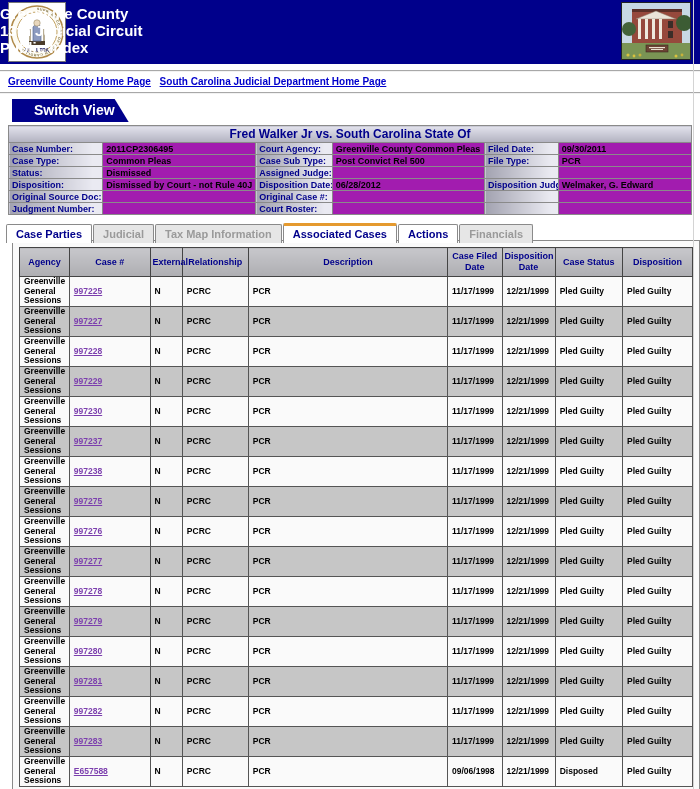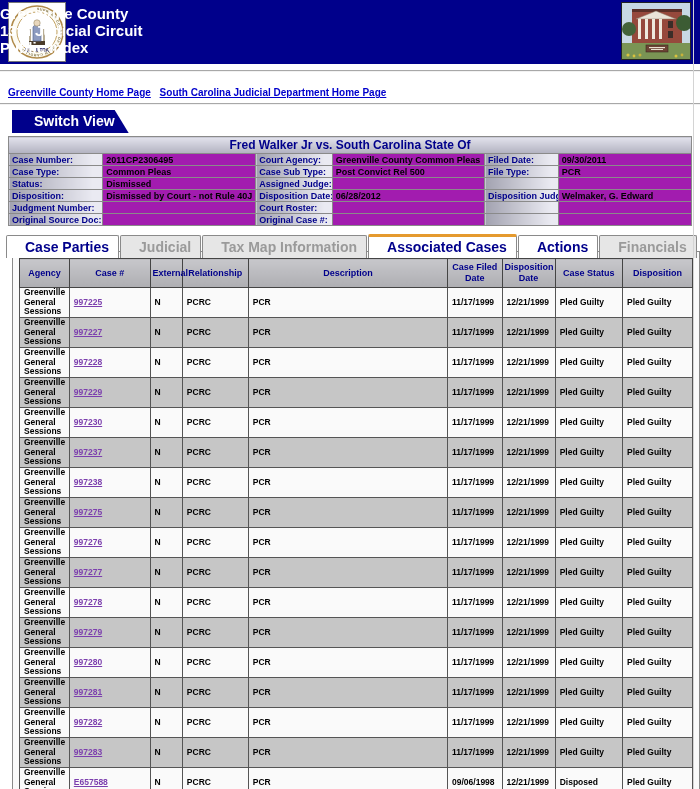--- a/index.html
+++ b/index.html
@@ -10,40 +10,40 @@
   .banner{position:relative;height:64px;background:#00008b;}
   .banner-title{position:absolute;left:0;right:0;top:5px;text-align:left;color:#fff;
     font-size:15px;line-height:17px;}
   .seal{position:absolute;left:8px;top:2px;width:58px;height:60px;background:#fff;
     border:1px solid #777;box-sizing:border-box;}
   .courthouse{position:absolute;right:9px;top:2px;width:70px;height:58px;border:1px solid #222;
     box-sizing:border-box;overflow:hidden;}
 
   .hr{border-top:1px solid #a8a8a8;border-bottom:1px solid #f2f2f2;height:0;margin:0;}
   .hr1{margin-top:6px;}
-  .links{padding:15px 8px 5px 8px;font-size:10px;}
+  .links{padding:4px 8px 5px 8px;font-size:10px;}
   .links a{color:#0000cc;margin-right:6px;text-decoration:underline;}
 
   .switch-view{display:inline-block;margin:5px 0 0 12px;background:#00008b;color:#fff;
     font-size:14px;padding:3px 14px 4px 22px;
     clip-path:polygon(0 0,88% 0,100% 100%,0 100%);min-width:60px;}
 
   
   table.summary{width:684px;margin:3px 8px 0 8px;border-collapse:collapse;
     border:1px solid #6b6b6b;table-layout:fixed;}
   table.summary td{border:1px solid #8a8a8a;font-size:9px;padding:0 3px;height:11px;
     overflow:hidden;white-space:nowrap;}
   table.summary .cap{background:linear-gradient(180deg,#e2e2ec 0%,#b2b2c0 100%);
     color:#00008b;text-align:center;font-size:12px;height:16px;}
   table.summary td.lbl{background:linear-gradient(90deg,#a2a2b0 0%,#eaeaf2 90%);color:#00008b;}
   table.summary td.val{background:#a21caf;color:#000;}
 
   
   .tab-strip{margin:7px 0 0 6px;height:18px;}
-  .tab{display:inline-block;vertical-align:bottom;font-size:14px;padding:3px 9px 3px 18px;
+  .tab{display:inline-block;vertical-align:bottom;font-size:11px;padding:3px 9px 3px 9px;
     border:1px solid #8a8a8a;border-bottom:none;margin-right:1px;position:relative;top:1px;
     background:#fff;color:#00008b;border-radius:2px 2px 0 0;}
   .tab.disabled{background:#e6e6e6;color:#9a9a9a;}
   .tab.active{border-top:3px solid #e59a2f;padding-top:2px;background:#fff;color:#00008b;z-index:2;}
 
   
   .content-box{margin:0 12px;border:1px solid #8a8a8a;background:#fafafa;padding:6px;
     box-sizing:border-box;width:688px;}
   table.cases{width:100%;border-collapse:collapse;border:1px solid #333;table-layout:fixed;}
   table.cases th{background:linear-gradient(180deg,#c7c7cb 0%,#aeaeb2 100%);color:#00008b;
@@ -164,31 +164,31 @@
         </tr>
         <tr>
           <td class="lbl">Disposition:</td>
           <td class="val">Dismissed by Court - not Rule 40J</td>
           <td class="lbl">Disposition Date:</td>
           <td class="val">06/28/2012</td>
           <td class="lbl">Disposition Judge:</td>
           <td class="val">Welmaker, G. Edward</td>
         </tr>
         <tr>
+          <td class="lbl">Original Source Doc:</td>
+          <td class="val"></td>
+          <td class="lbl">Original Case #:</td>
+          <td class="val"></td>
+          <td class="lbl"></td>
+          <td class="val"></td>
+        </tr>
+        <tr>
           <td class="lbl">Judgment Number:</td>
           <td class="val"></td>
           <td class="lbl">Court Roster:</td>
-          <td class="val"></td>
-          <td class="lbl"></td>
-          <td class="val"></td>
-        </tr>
-        <tr>
-          <td class="lbl">Original Source Doc:</td>
-          <td class="val"></td>
-          <td class="lbl">Original Case #:</td>
           <td class="val"></td>
           <td class="lbl"></td>
           <td class="val"></td>
         </tr>
       </tbody>
   </table>
 
   
   <div class="tab-strip"><div class="tab enabled">Case Parties</div><div class="tab disabled">Judicial</div><div class="tab disabled">Tax Map Information</div><div class="tab active">Associated Cases</div><div class="tab enabled">Actions</div><div class="tab disabled">Financials</div></div>
 

